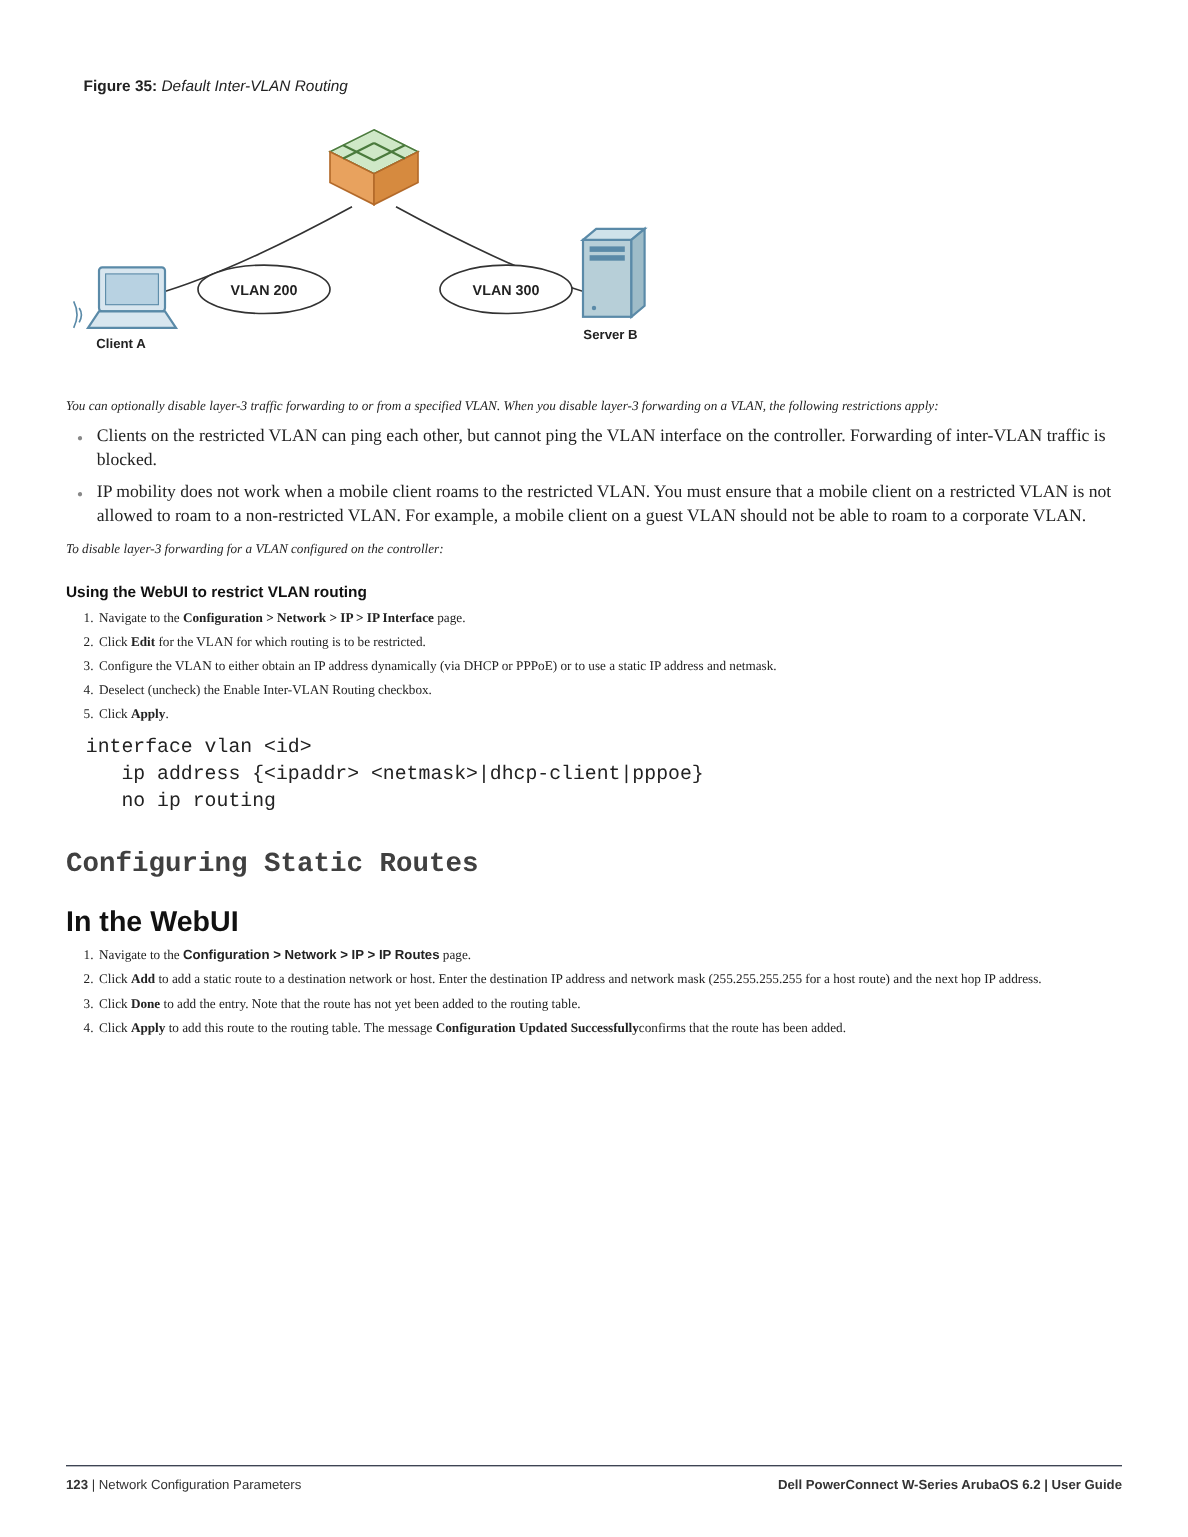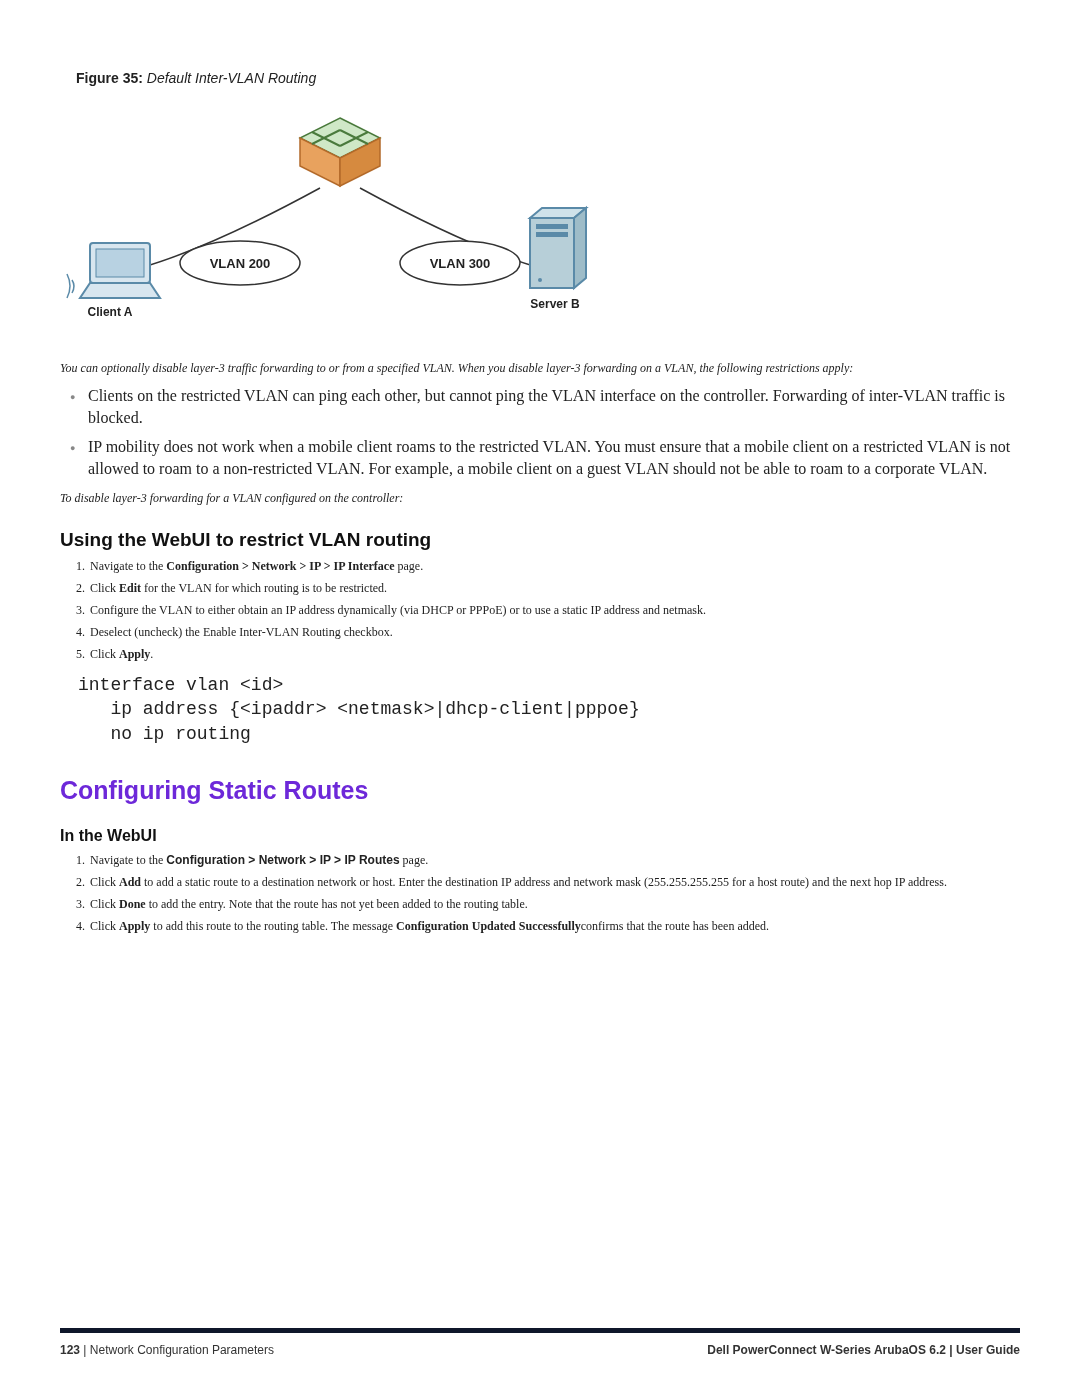--- a/index.html
+++ b/index.html
@@ -68,47 +68,47 @@
   }
   ol.steps li {
     font-size: 12px;
     line-height: 1.5;
     margin: 4px 0;
     padding-left: 2px;
   }
   h3.section {
     font-family: Arial, Helvetica, sans-serif;
     font-weight: bold;
-    font-size: 19px;
+    font-size: 14px;
     margin: 22px 0 6px 0;
     color: #111;
   }
   h2.big {
-    font-family: Liberation Sans, sans-serif;
+    font-family: Liberation Mono, monospace;
     font-weight: bold;
     font-size: 25px;
     margin: 30px 0 6px 0;
-    color: #6d28d9;
+    color: #404040;
   }
   h2.medium {
     font-family: Arial, Helvetica, sans-serif;
     font-weight: bold;
-    font-size: 16px;
+    font-size: 26px;
     margin: 22px 0 6px 0;
     color: #111;
   }
   pre.cli {
     font-family: "Courier New", monospace;
     font-size: 18px;
     line-height: 1.35;
     margin: 4px 0 10px 18px;
     white-space: pre;
   }
   .footer {
-    border-top: 5px solid #0f172a;
+    border-top: 1px solid #0f172a;
     padding-top: 10px;
     font-family: Arial, Helvetica, sans-serif;
     font-size: 12px;
     display: flex;
     justify-content: space-between;
     color: #333;
     margin-top: 30px;
   }
   .footer .left .pagenum { font-weight: bold; }
   .footer .right { text-align: left; font-weight: bold; }

